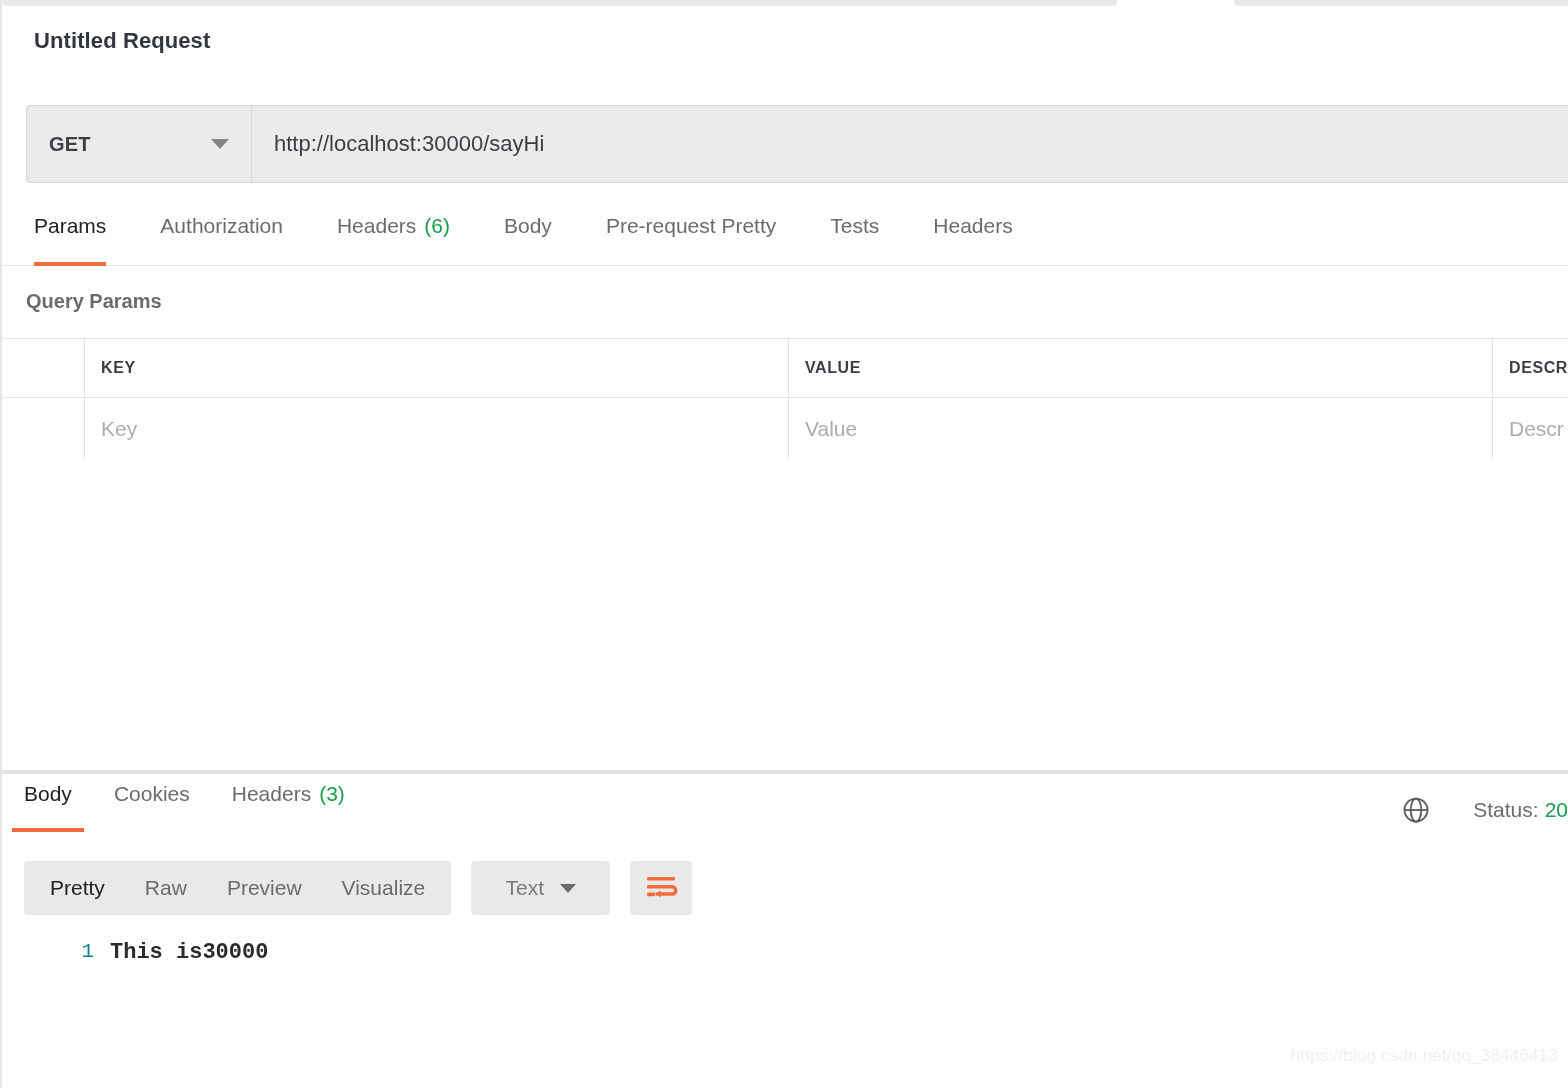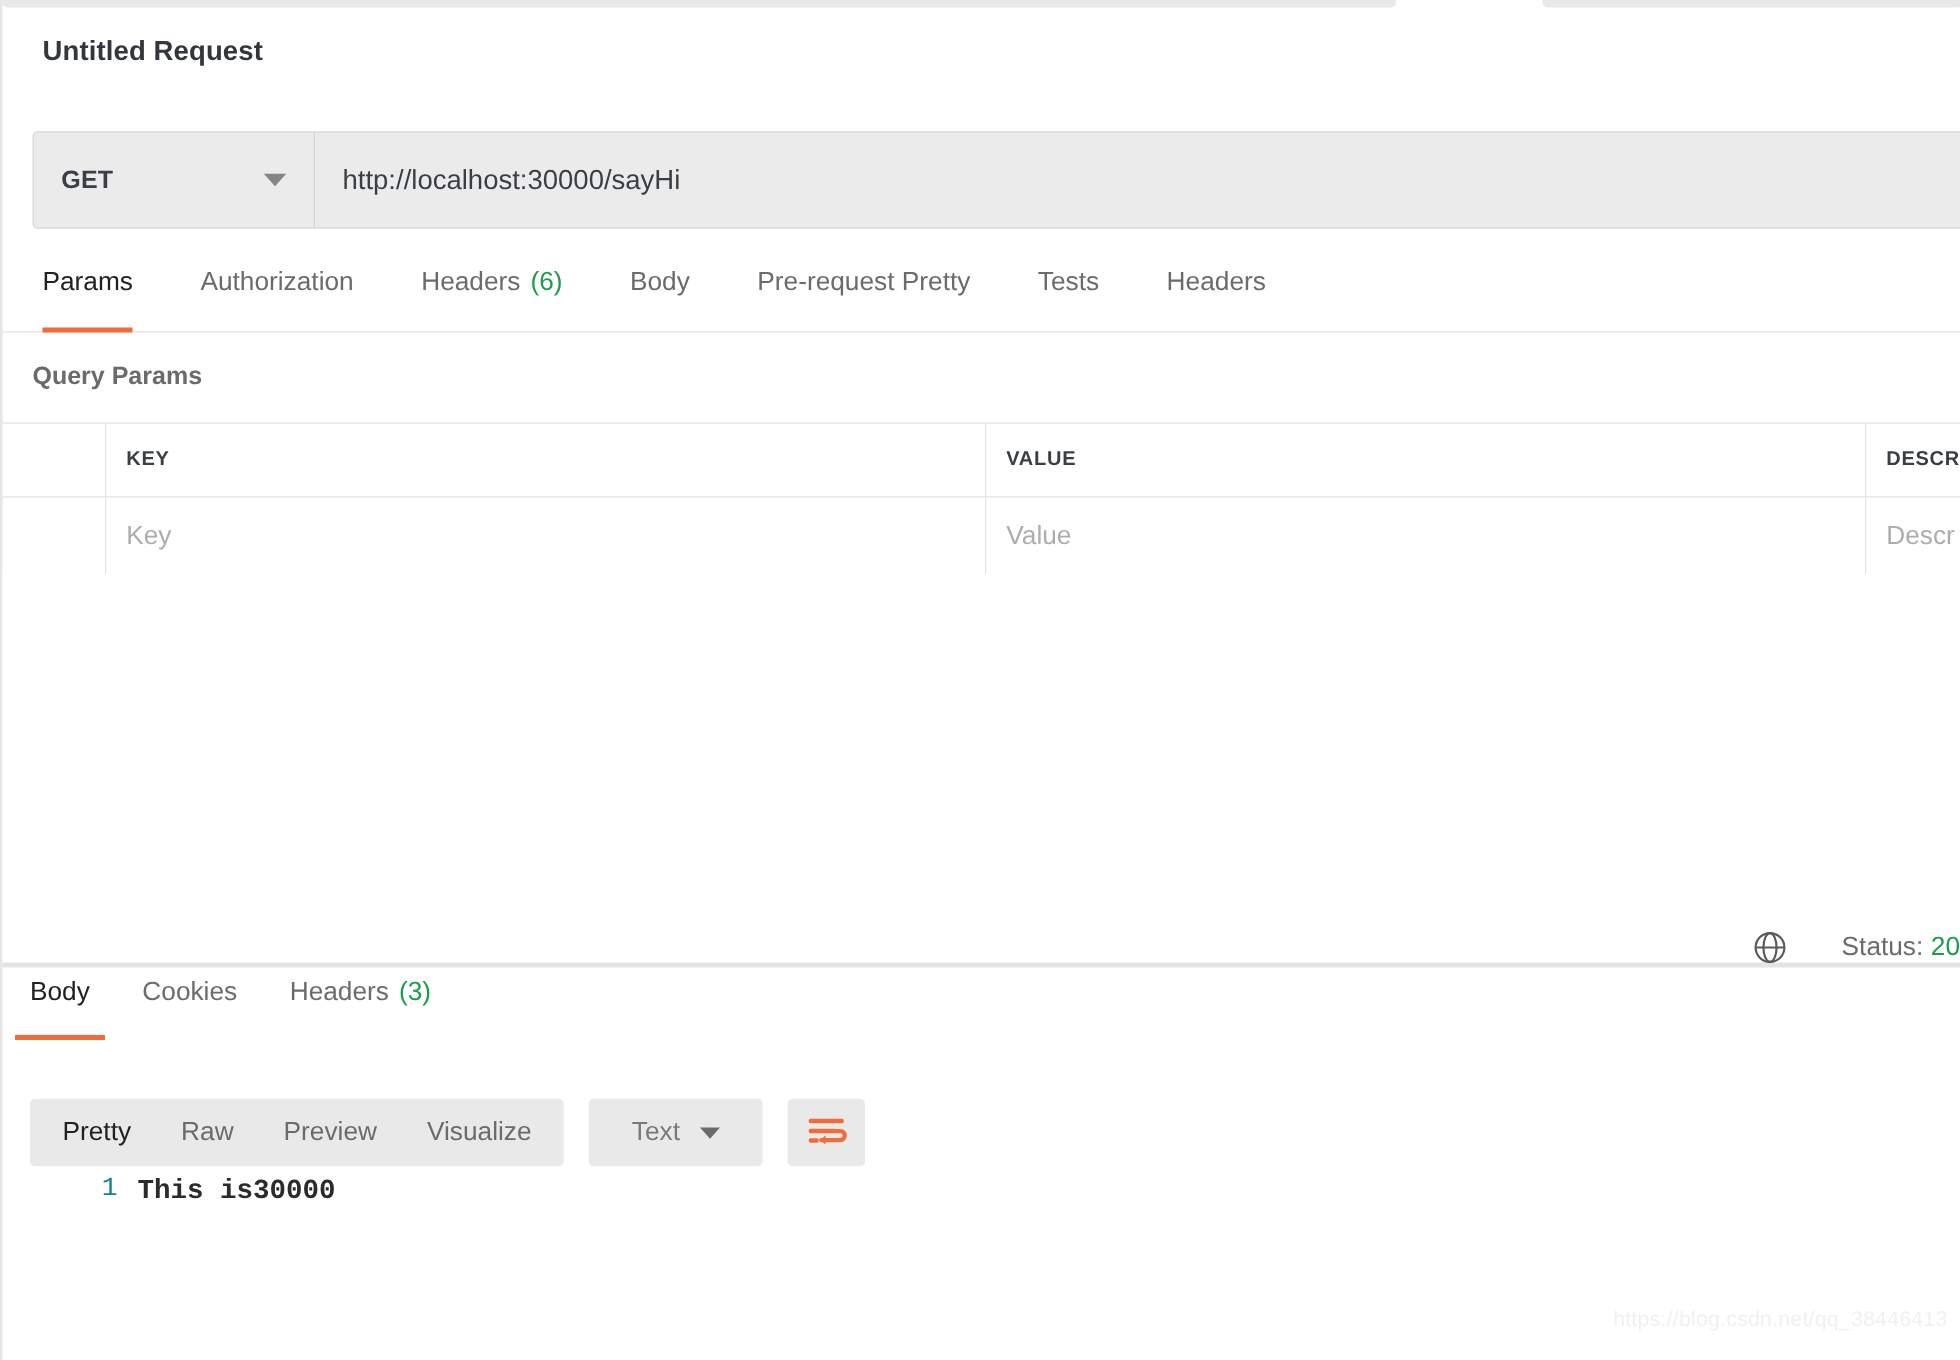--- a/index.html
+++ b/index.html
@@ -240,21 +240,21 @@
     content: "";
     position: absolute;
     left: 0; right: 0;
     bottom: 2px;
     height: 4px;
     background: #f26b3a;
   }
 
   .res-status-area {
     position: absolute;
-    top: 740px;
+    top: 792px;
     right: 0;
     display: flex;
     align-items: center;
     height: 36px;
   }
   .globe-icon {
     width: 30px; height: 30px;
     margin-right: 42px;
     color: #5a5a5a;
     cursor: pointer;
@@ -265,21 +265,21 @@
     white-space: nowrap;
   }
   .status-code {
     color: #1a9e4b;
     margin-left: 6px;
   }
 
   
   .body-toolbar {
     position: absolute;
-    top: 879px;
+    top: 861px;
     left: 22px;
     display: flex;
     align-items: center;
   }
   .seg-group {
     display: flex;
     align-items: center;
     background: #e9e9e9;
     border-radius: 4px;
     height: 54px;

